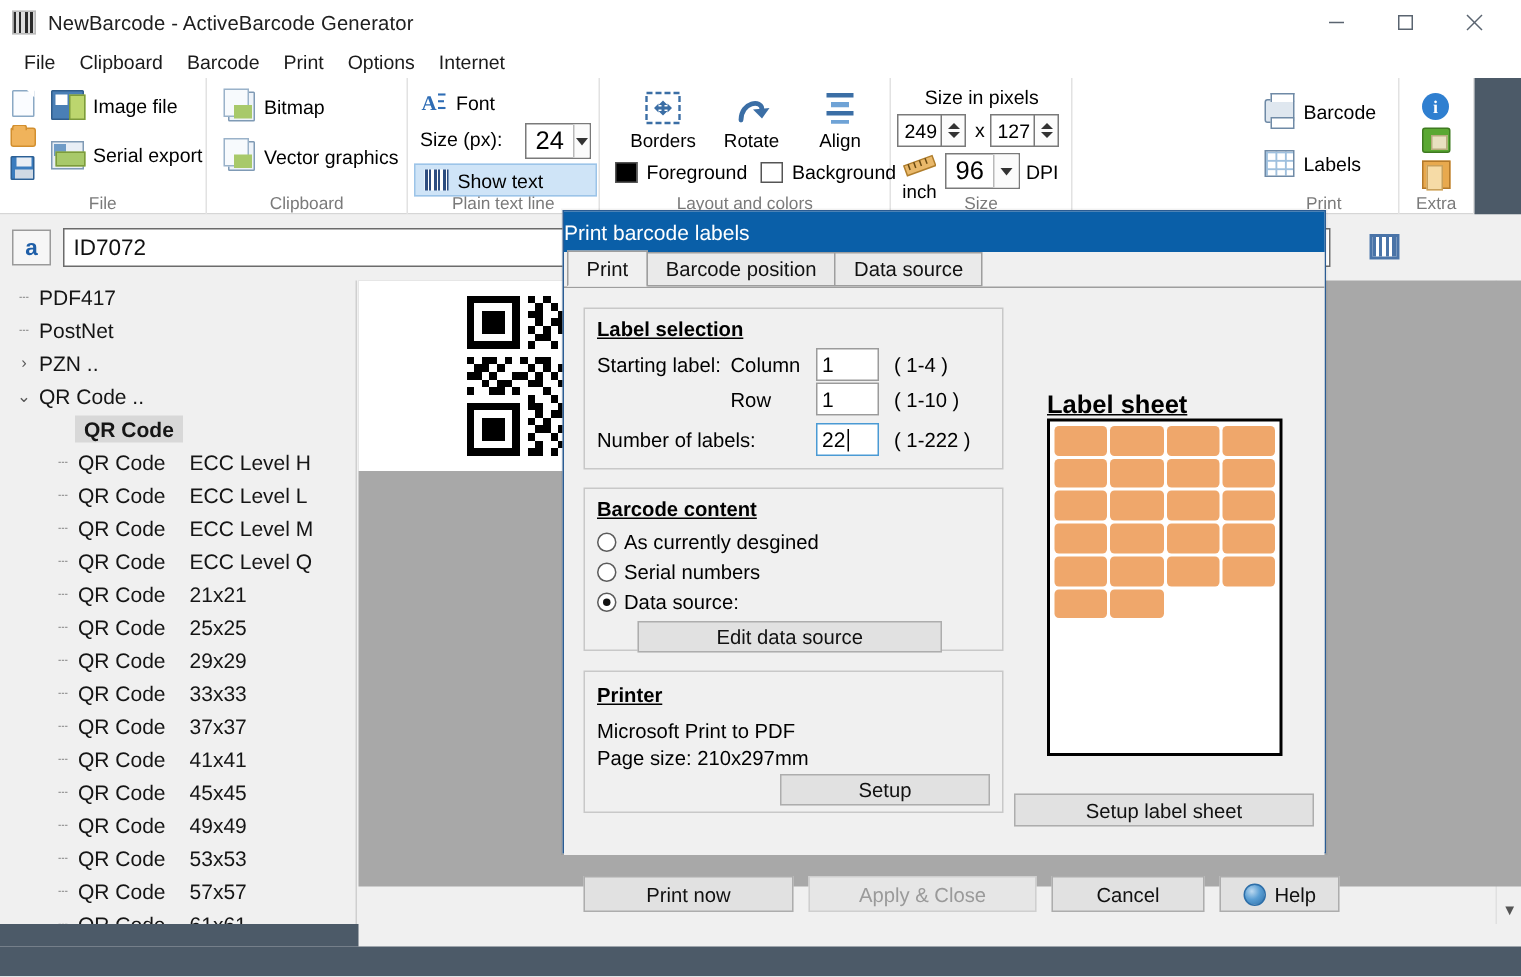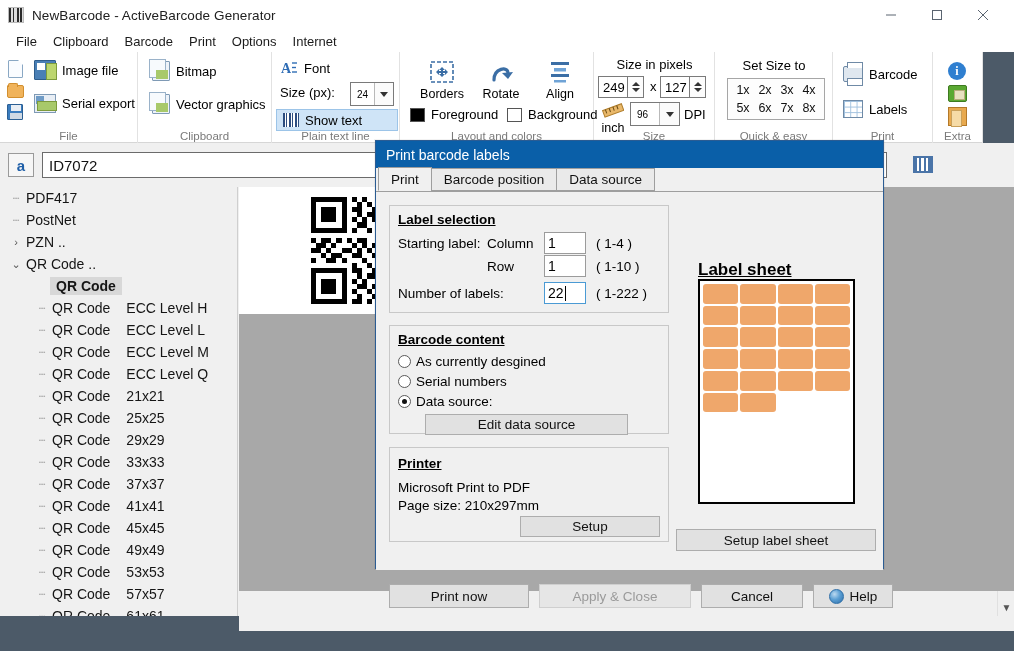--- a/index.html
+++ b/index.html
@@ -109,21 +109,21 @@
   .tbox {
     height: 22px; border: 1px solid #7a7a7a; background: #fff; font-size: 13px;
     display:flex; align-items:center; padding: 0 4px;
   }
   .spin { width: 16px; height: 22px; border:1px solid #7a7a7a; border-left:none; background:#fcfcfc;
           display:flex; flex-direction:column; align-items:center; justify-content:center; gap:2px; }
   .spin i { display:block; width:0;height:0;border-left:4px solid transparent;border-right:4px solid transparent; }
   .spin i.up { border-bottom:4px solid #333; }
   .spin i.dn { border-top:4px solid #333; }
   .combo { height:24px; border:1px solid #7a7a7a; background:#fff; display:flex; align-items:center; }
-  .combo .val { padding: 0 6px; font-size: 10px; flex:1; }
+  .combo .val { padding: 0 6px; font-size: 17px; flex:1; }
   .combo .arrow { width:20px;height:100%;border-left:1px solid #b9b9b9;display:flex;align-items:center;justify-content:center;background:#fbfbfb;}
   .combo .arrow i { width:0;height:0;border-left:4px solid transparent;border-right:4px solid transparent;border-top:5px solid #333; }
 
   .sizegrid { border:1px solid #a6a6a6; background:#fdfdfd; padding:2px 4px; }
   .sizegrid .row { display:flex; }
   .sizegrid .cell { width:22px; text-align:center; font-size:12.5px; padding:2px 0; color:#111; }
 
   .showtext {
     background:#cfe4f7; border:1px solid #9cc4e8; padding:2px 6px; display:flex; align-items:center; gap:6px;
   }
@@ -195,21 +195,21 @@
   .bottomstrip { position:absolute; left:0; top:631px; width:1014px; height:20px; background:#4c5a68; }
   .bottomstrip2 { position:absolute; left:0; top:616px; width:239px; height:15px; background:#4c5a68; }
 
   
   .dialog {
     position:absolute; left:375px; top:140px; width:509px; height:429px;
     background:#f0f0f0; border:1px solid #2b5c93;
     box-shadow: 0 0 0 1px rgba(0,0,0,0.05);
   }
   .dlg-title {
-    height:27px; background:#0a5fa8; color:#fff; display:flex; align-items:center; padding-left:10px;
+    height:27px; background:#0a5fa8; color:#fff; display:flex; align-items:center; 
     font-size:14px;
   }
   .dlg-tabs { height:24px; background:#f0f0f0; display:flex; align-items:flex-end; padding-left:2px;
               border-bottom:1px solid #9e9e9e; }
   .dtab {
     height:23px; padding:0 12px; font-size:13.5px; display:flex; align-items:center;
     border:1px solid #9e9e9e; background:#eaeaea; margin-right:-1px; color:#111;
   }
   .dtab.active { background:#f0f0f0; border-bottom:1px solid #f0f0f0; height:24px; }
   .dlg-body { position:relative; height:378px; background:#f0f0f0; }
@@ -415,38 +415,20 @@
       <div class="combo" style="position:absolute;left:36px;top:50px;width:50px;">
         <span class="val">96</span>
         <span class="arrow">
             <i></i>
           </span>
       </div>
       <div style="position:absolute;left:90px;top:55px;font-size:13px;">DPI</div>
       <div class="glabel">Size</div>
     </div>
 
-    <div class="rgroup" style="left:715px; width:118px;">
-      <div style="position:absolute;left:0;top:6px;width:118px;text-align:center;font-size:13px;">Set Size to</div>
-      <div class="sizegrid" style="position:absolute;left:12px;top:26px;">
-        <div class="row">
-          <div class="cell">1x</div>
-          <div class="cell">2x</div>
-          <div class="cell">3x</div>
-          <div class="cell">4x</div>
-        </div>
-        <div class="row">
-          <div class="cell">5x</div>
-          <div class="cell">6x</div>
-          <div class="cell">7x</div>
-          <div class="cell">8x</div>
-        </div>
-      </div>
-      <div class="glabel">Quick &amp; easy</div>
-    </div>
 
     <div class="rgroup" style="left:833px; width:100px;">
       <div class="ritem" style="left:10px; top:14px;">
         <span class="ico ic-printer"></span>
         <span>Barcode</span>
       </div>
       <div class="ritem" style="left:10px; top:48px;">
         <span class="ico ic-labels"></span>
         <span>Labels</span>
       </div>

